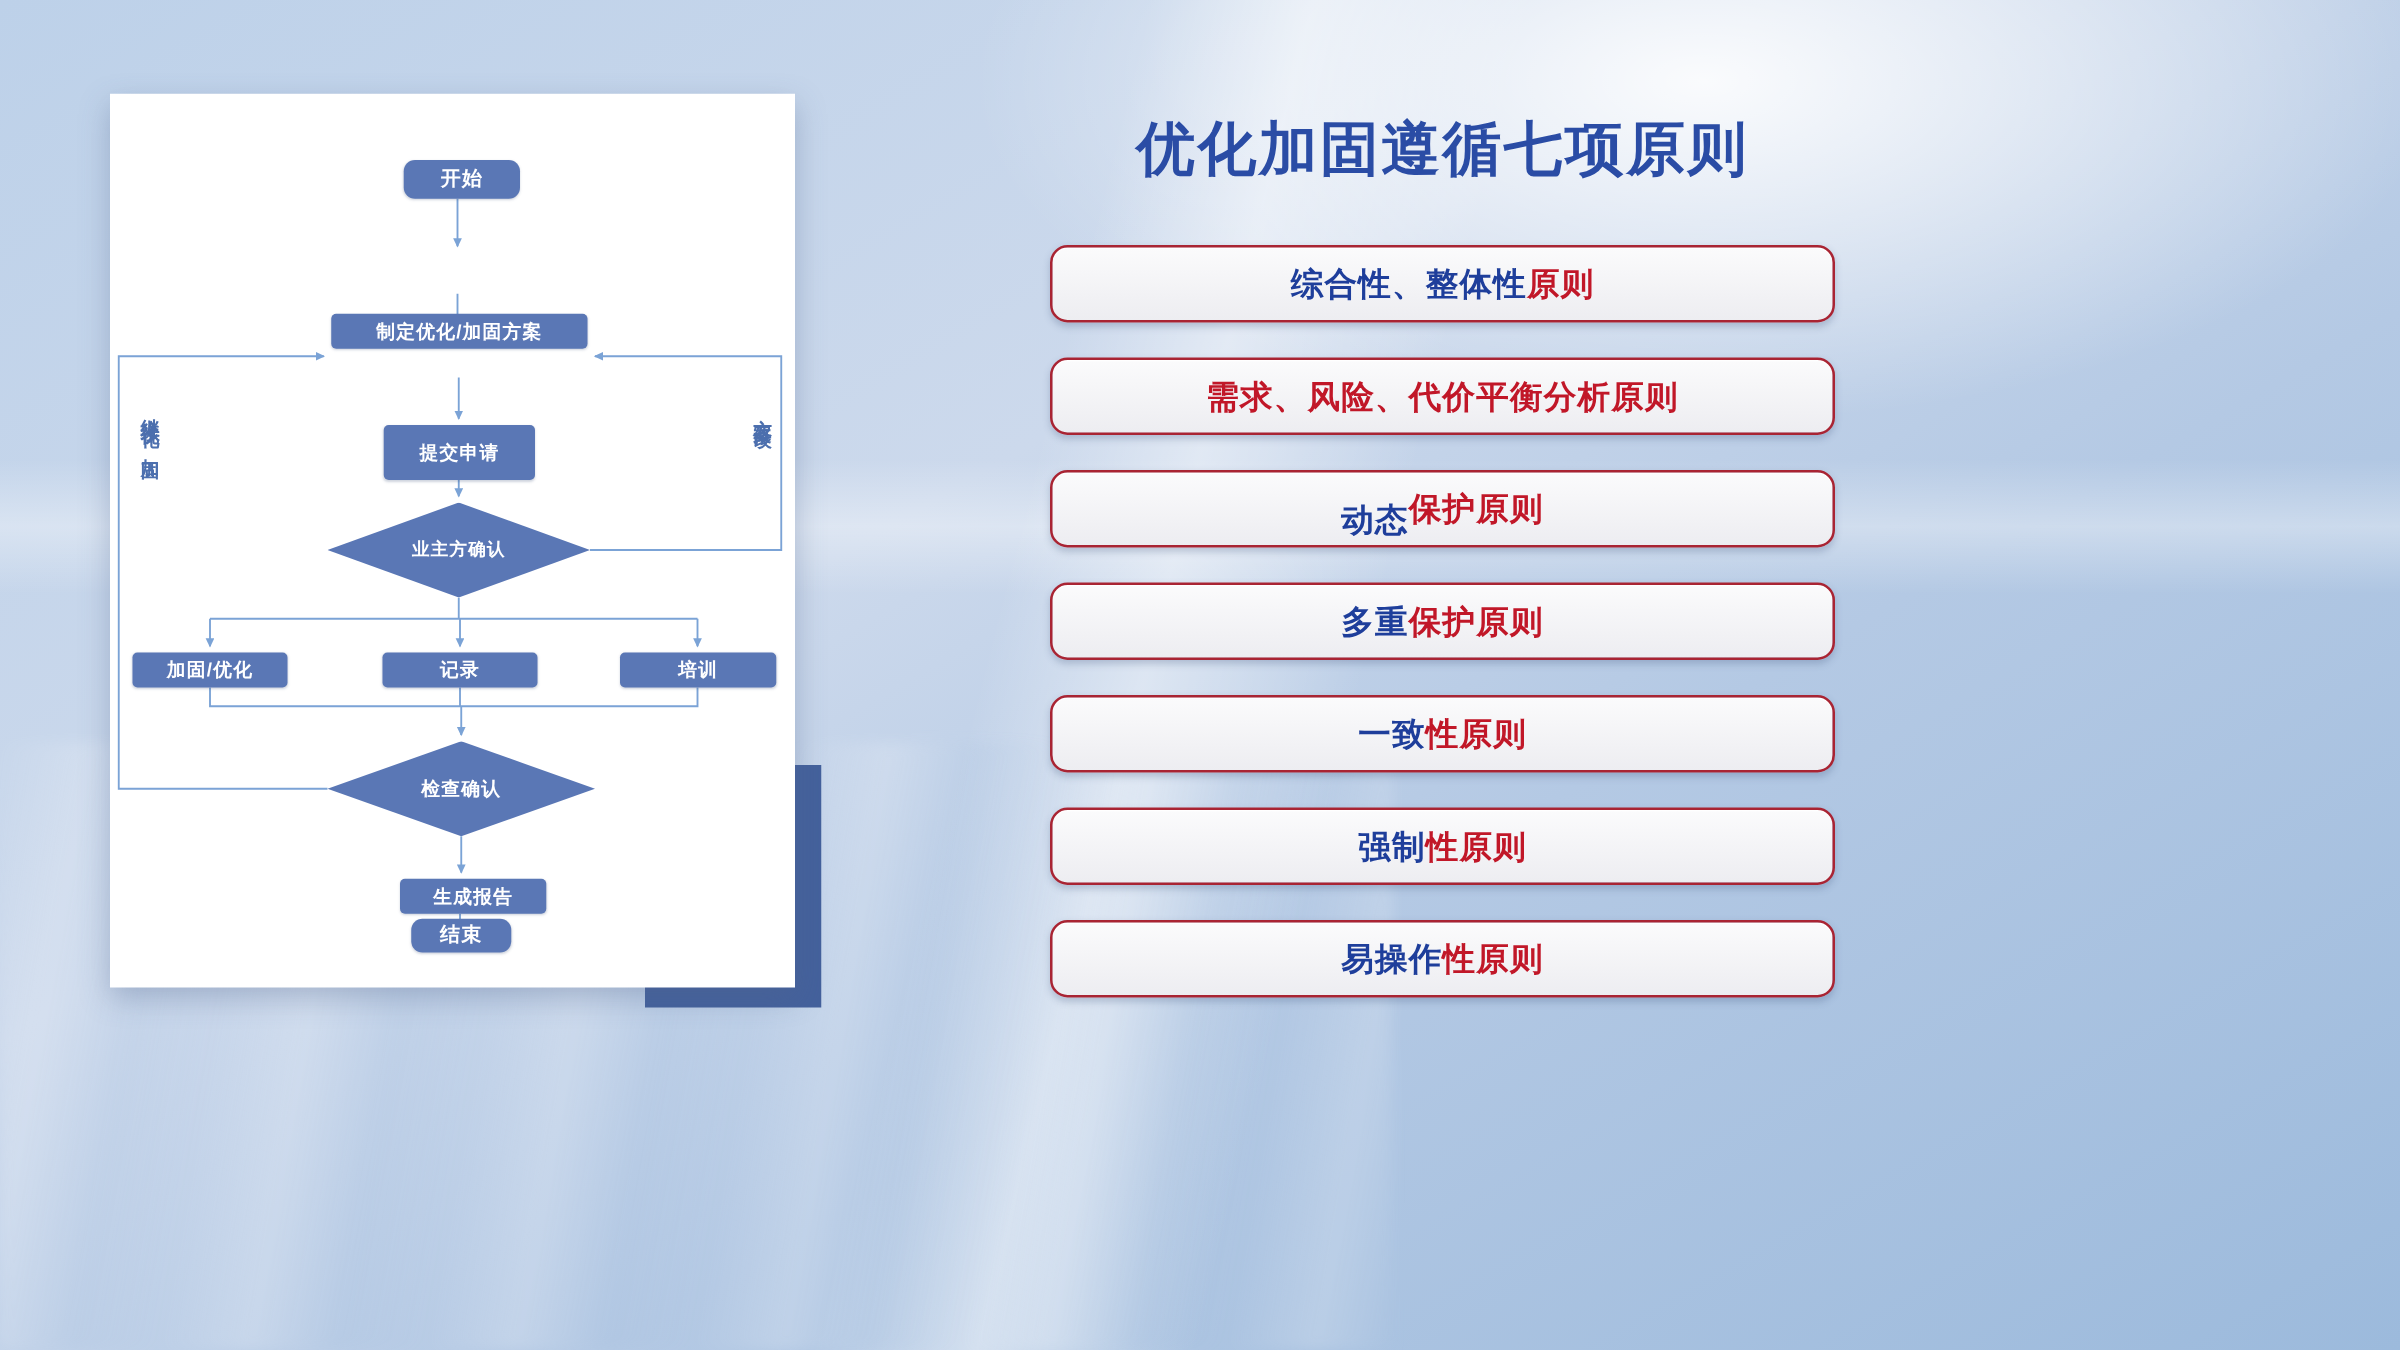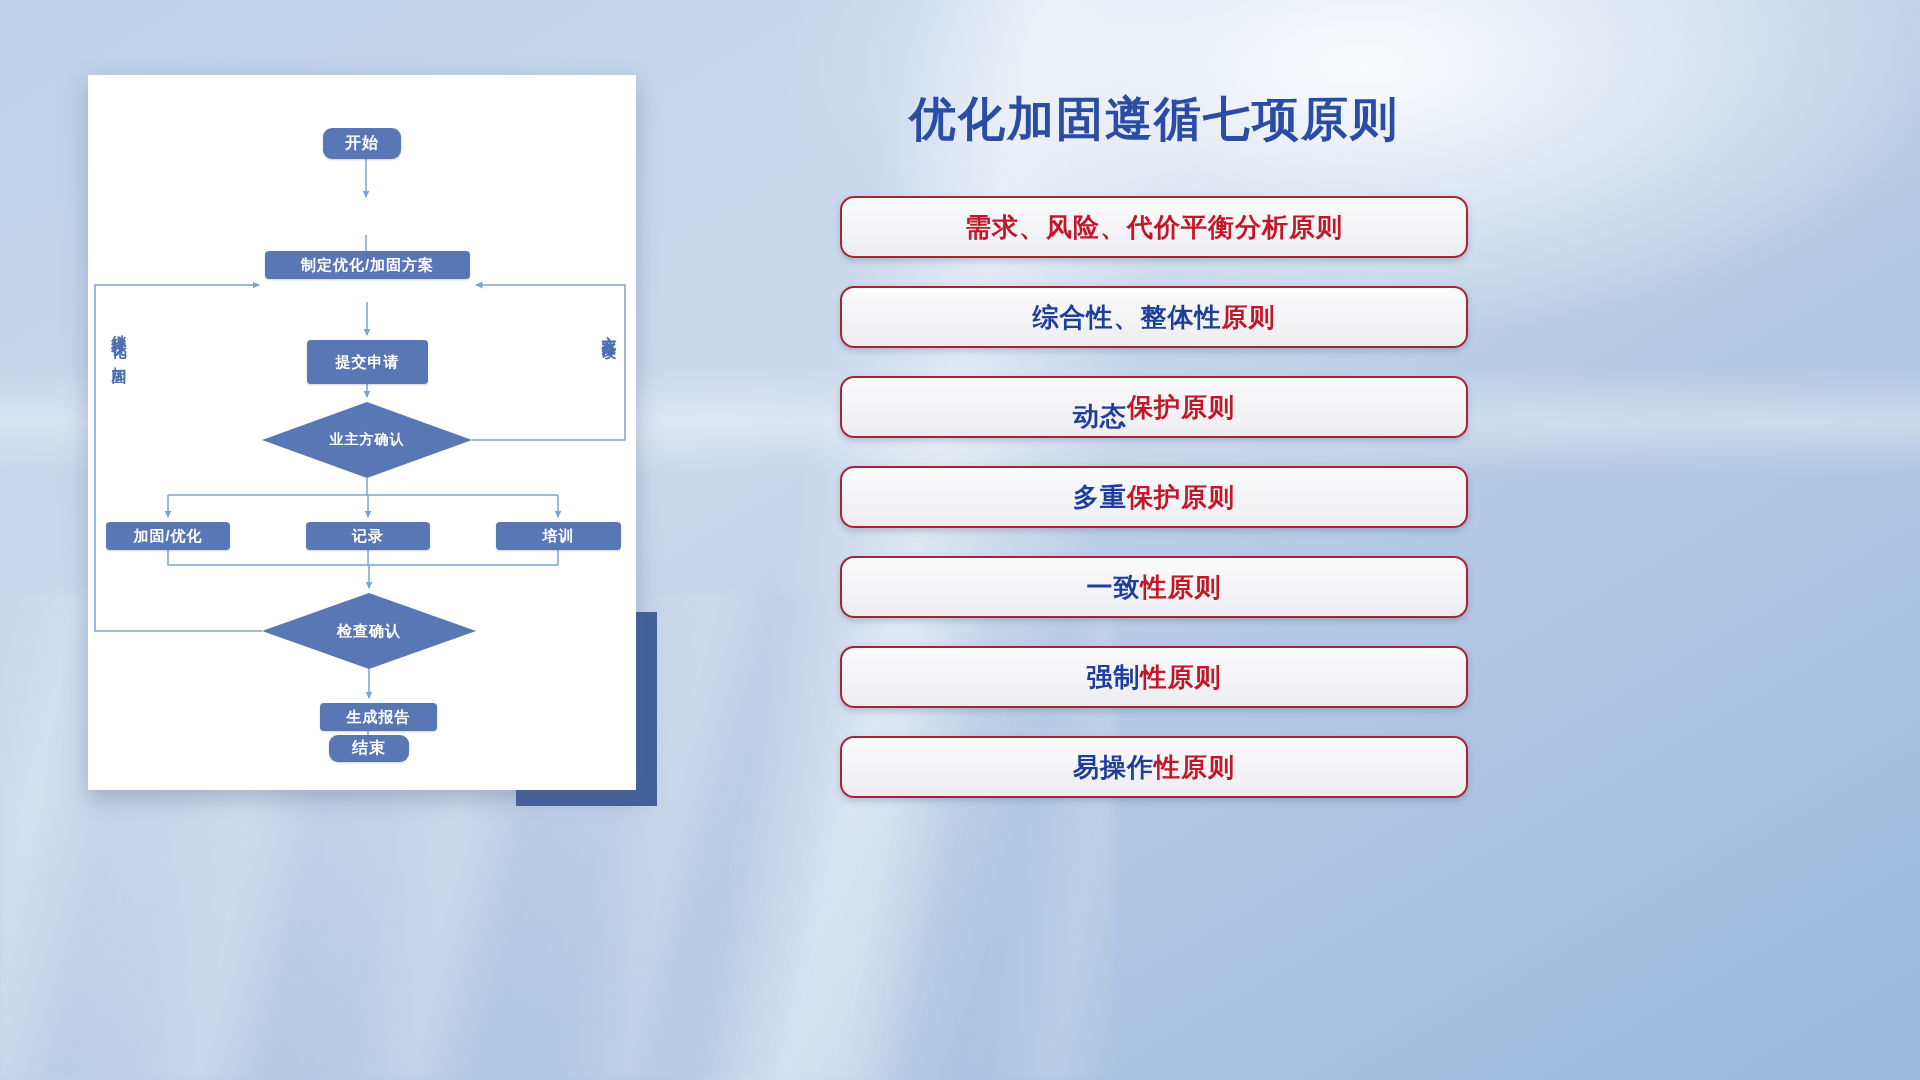--- a/index.html
+++ b/index.html
@@ -88,21 +88,21 @@
       <polyline points="80,475 80,490 470,490 470,475"></polyline>
       <line x1="280" y1="475" x2="280" y2="490"></line>
       <line x1="281" y1="490" x2="281" y2="513" marker-end="url(#arw)"></line>
       <line x1="281" y1="594" x2="281" y2="623" marker-end="url(#arw)"></line>
       <line x1="280" y1="656" x2="280" y2="678" marker-end="url(#arw)"></line>
       <polyline points="384,365 537,365 537,210 388,210" marker-end="url(#arw)"></polyline>
       <polyline points="174,556 7,556 7,210 171,210" marker-end="url(#arw)"></polyline>
     </g>
   </svg>
 
-  <div class="fc-node fc-round" style="left:235px;top:53px;width:78px;height:31px">开始</div>
+  <div class="fc-node fc-round" style="left:235px;top:53px;width:93px;height:31px">开始</div>
 
 
   <div class="fc-node" style="left:177px;top:176px;width:205px;height:28px">制定优化/加固方案</div>
 
   <div class="fc-node" style="left:219px;top:265px;width:121px;height:44px">提交申请</div>
 
   <div class="fc-node fc-diamond" style="left:174px;top:327px;width:210px;height:76px">业主方确认</div>
 
   <div class="fc-node" style="left:18px;top:447px;width:124px;height:28px">加固/优化</div>
 
@@ -119,25 +119,25 @@
   <div class="vlabel" style="left:24px;top:248px">继续优化/加固</div>
 
   <div class="vlabel" style="left:514px;top:248px">方案修改</div>
 
 </div>
 
 <div class="right-panel">
   <div class="page-title">优化加固遵循七项原则</div>
   <div class="principles">
       <div class="principle">
-        <span style="color: rgb(193, 23, 40);">需求、风险、代价平衡分析原则</span>
+        <span style="color: rgb(30, 62, 155);">综合性、整体性</span>
+        <span style="color: rgb(193, 23, 40);">原则</span>
       </div>
       <div class="principle">
-        <span style="color: rgb(30, 62, 155);">综合性、整体性</span>
-        <span style="color: rgb(193, 23, 40);">原则</span>
+        <span style="color: rgb(193, 23, 40);">需求、风险、代价平衡分析原则</span>
       </div>
       <div class="principle">
         <span style="color: rgb(30, 62, 155); margin-top: 19px;">动态</span>
         <span style="color: rgb(193, 23, 40);">保护原则</span>
       </div>
       <div class="principle">
         <span style="color: rgb(30, 62, 155);">多重</span>
         <span style="color: rgb(193, 23, 40);">保护原则</span>
       </div>
       <div class="principle">

